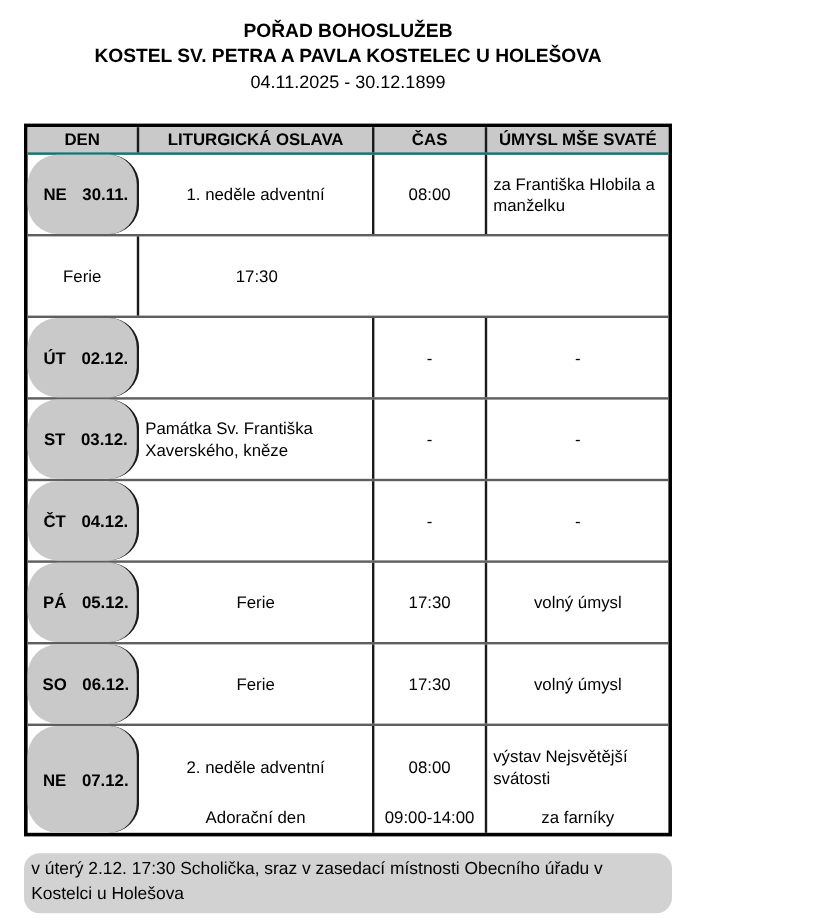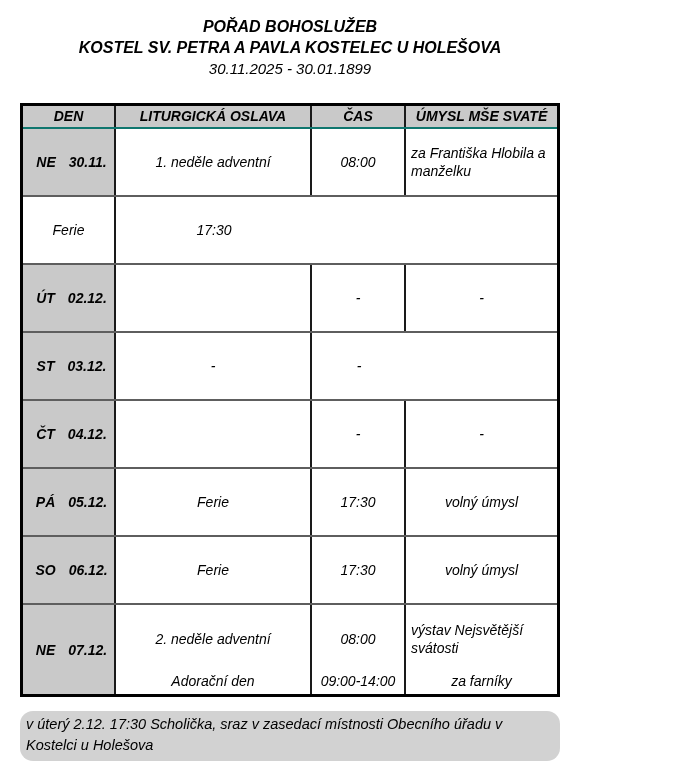--- a/index.html
+++ b/index.html
@@ -8,21 +8,20 @@
     background: #ffffff;
     color: #000000;
     font-family: "Liberation Sans", sans-serif;
   }
   .page {
     width: 568px;
     height: 768px;
     box-sizing: border-box;
     padding: 16px 8px 0 20px;
     overflow: hidden;
-    font-style: italic;
   }
   .title-block { text-align: center; margin-bottom: 24px; }
   .title-line1, .title-line2 {
     font-size: 16px;
     font-weight: bold;
     line-height: 21px;
   }
   .title-line3 {
     font-size: 15px;
     font-weight: normal;
@@ -58,20 +57,21 @@
     font-size: 14px;
   }
   .cell:last-child { border-right: none; }
   .day-cell {
     background: #c9c9c9;
     flex-direction: row;
     align-items: center;
     gap: 13px;
     padding-left: 6px;
     font-weight: bold;
+    border-radius: 25px;
   }
   .line {
     flex: 1 1 auto;
     display: flex;
     align-items: center;
     justify-content: center;
     padding: 0 5px;
     line-height: 18px;
   }
   .row.multi .line:last-child:not(:first-child) {
@@ -88,21 +88,21 @@
   }
 </style>
 </head>
 <body>
 
 <div class="page">
 
   <div class="title-block">
     <div class="title-line1">POŘAD BOHOSLUŽEB</div>
     <div class="title-line2">KOSTEL SV. PETRA A PAVLA KOSTELEC U HOLEŠOVA</div>
-    <div class="title-line3">30.11.2025 - 30.01.1899</div>
+    <div class="title-line3">04.11.2025 - 30.12.1899</div>
   </div>
 
   <div class="schedule">
     <div class="header-row">
       <div class="header-cell">DEN</div>
       <div class="header-cell">LITURGICKÁ OSLAVA</div>
       <div class="header-cell">ČAS</div>
       <div class="header-cell">ÚMYSL MŠE SVATÉ</div>
     </div>
     <div id="rows">
@@ -143,20 +143,23 @@
     <div class="cell">
             <div class="line">-</div>
           </div>
   </div>
         <div class="row">
     <div class="cell day-cell">
       <span>ST</span>
       <span>03.12.</span>
     </div>
     <div class="cell">
+            <div class="line">Památka Sv. Františka Xaverského, kněze</div>
+          </div>
+    <div class="cell">
             <div class="line">-</div>
           </div>
     <div class="cell">
             <div class="line">-</div>
           </div>
   </div>
         <div class="row">
     <div class="cell day-cell">
       <span>ČT</span>
       <span>04.12.</span>

